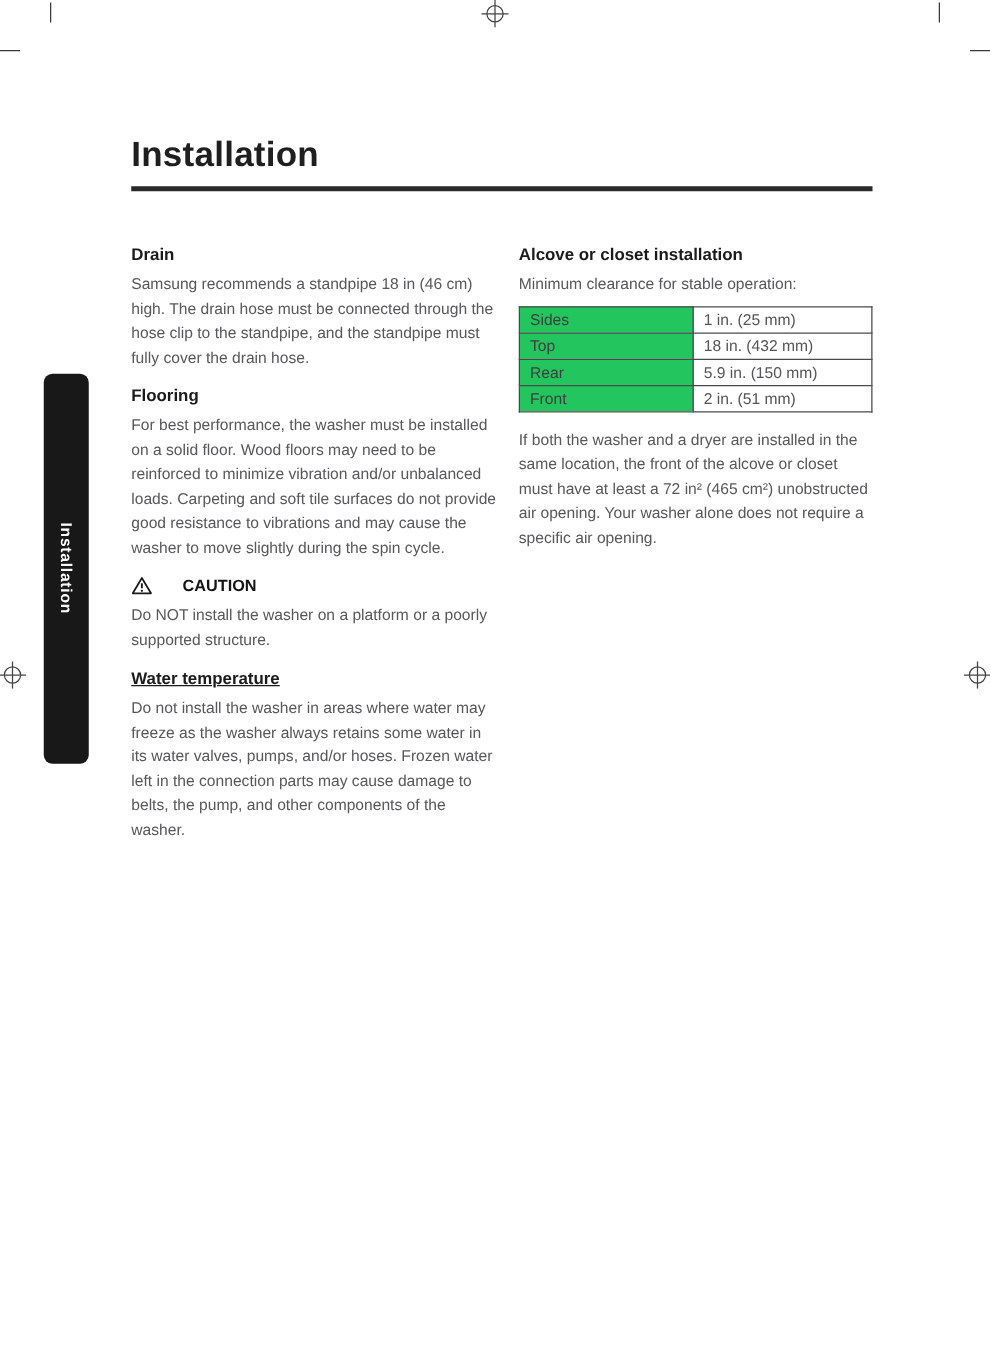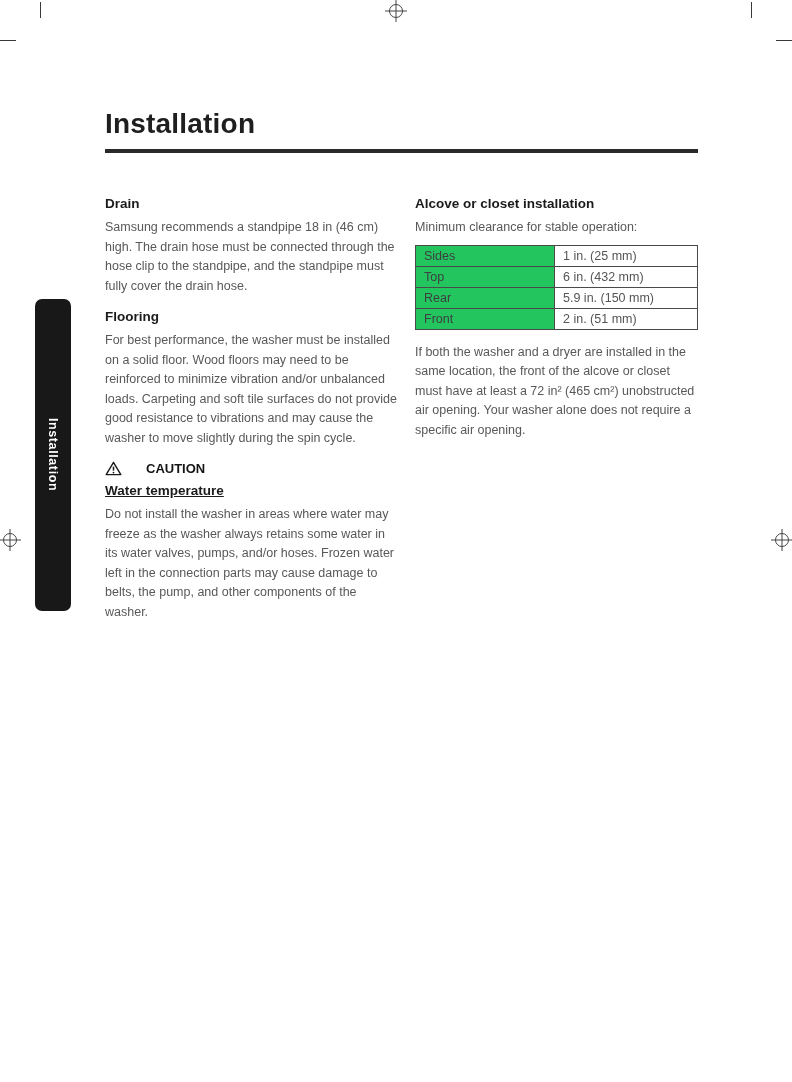--- a/index.html
+++ b/index.html
@@ -163,40 +163,41 @@
     <p class="body-text">For best performance, the washer must be installed on a solid floor. Wood floors may need to be reinforced to minimize vibration and/or unbalanced loads. Carpeting and soft tile surfaces do not provide good resistance to vibrations and may cause the washer to move slightly during the spin cycle.</p>
 
     <div class="caution-head">
       <svg width="17" height="15" viewBox="0 0 17 15">
         <path d="M8.5 1.4 L15.8 13.6 L1.2 13.6 Z" fill="none" stroke="#1a1a1a" stroke-width="1.4" stroke-linejoin="round"></path>
         <line x1="8.5" y1="5.6" x2="8.5" y2="9.6" stroke="#1a1a1a" stroke-width="1.5"></line>
         <circle cx="8.5" cy="11.6" r="0.9" fill="#1a1a1a"></circle>
       </svg>
       <span class="caution-label">CAUTION</span>
     </div>
+    <p class="body-text">Do NOT install the washer on a platform or a poorly supported structure.</p>
 
     <h3 class="sec-heading" style="margin-top:3px;text-decoration:underline;">Water temperature</h3>
     <p class="body-text">Do not install the washer in areas where water may freeze as the washer always retains some water in its water valves, pumps, and/or hoses. Frozen water left in the connection parts may cause damage to belts, the pump, and other components of the washer.</p>
 
   </div>
 
   <div class="col col-right">
 
     <h3 class="sec-heading">Alcove or closet installation</h3>
     <p class="body-text" style="margin-bottom:7px;">Minimum clearance for stable operation:</p>
 
     <table class="clearance">
       <tbody>
         <tr>
           <td class="row-label">Sides</td>
           <td>1 in. (25 mm)</td>
         </tr>
         <tr>
           <td class="row-label">Top</td>
-          <td>6 in. (432 mm)</td>
+          <td>18 in. (432 mm)</td>
         </tr>
         <tr>
           <td class="row-label">Rear</td>
           <td>5.9 in. (150 mm)</td>
         </tr>
         <tr>
           <td class="row-label">Front</td>
           <td>2 in. (51 mm)</td>
         </tr>
       </tbody>

